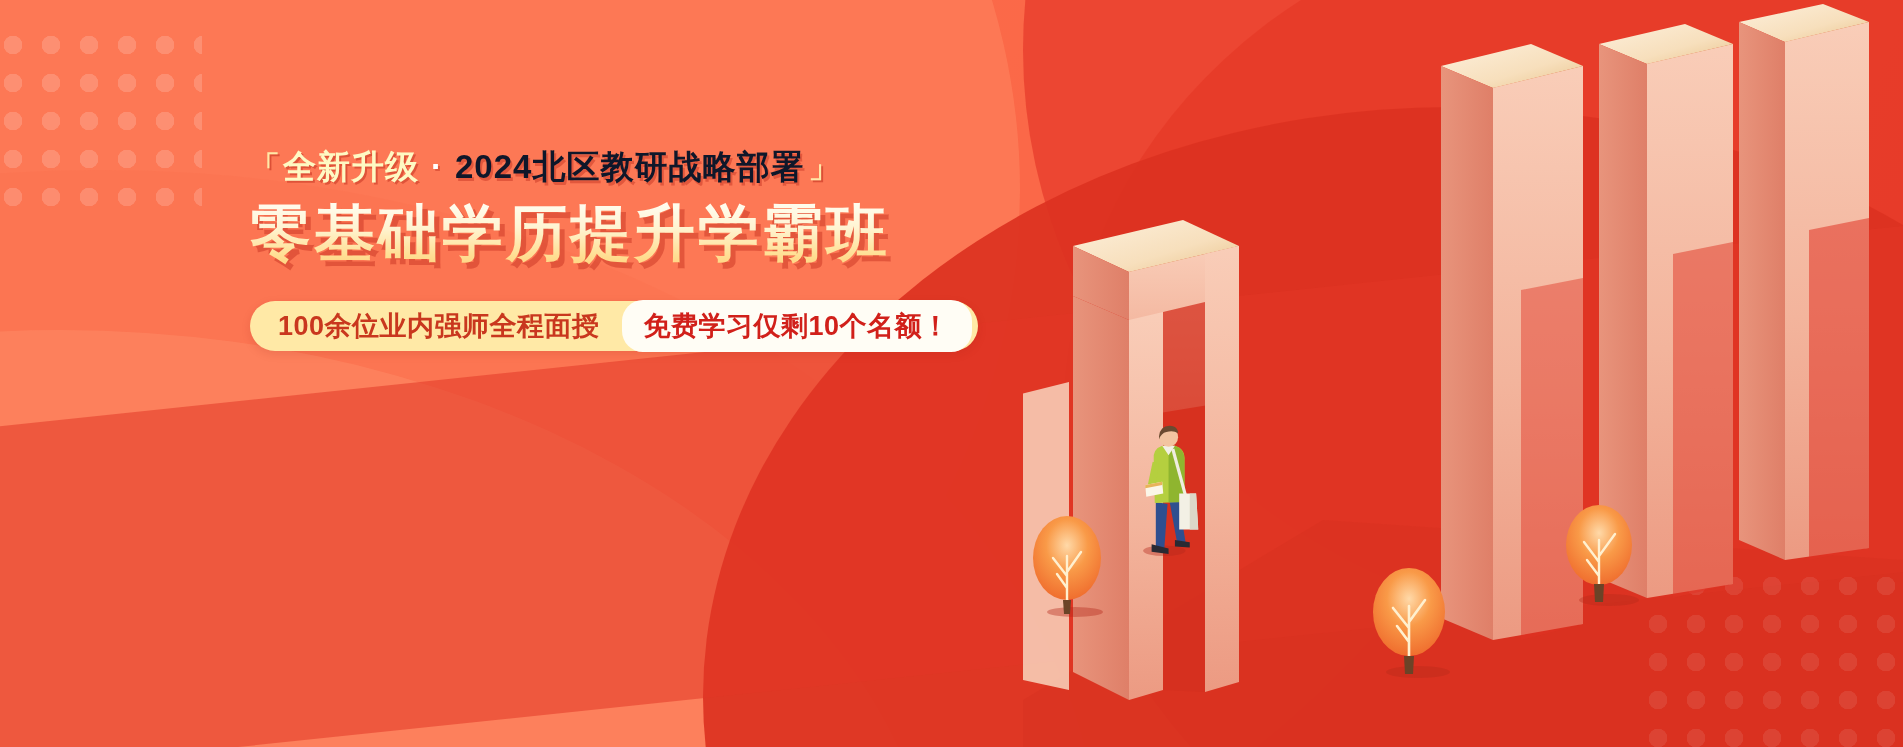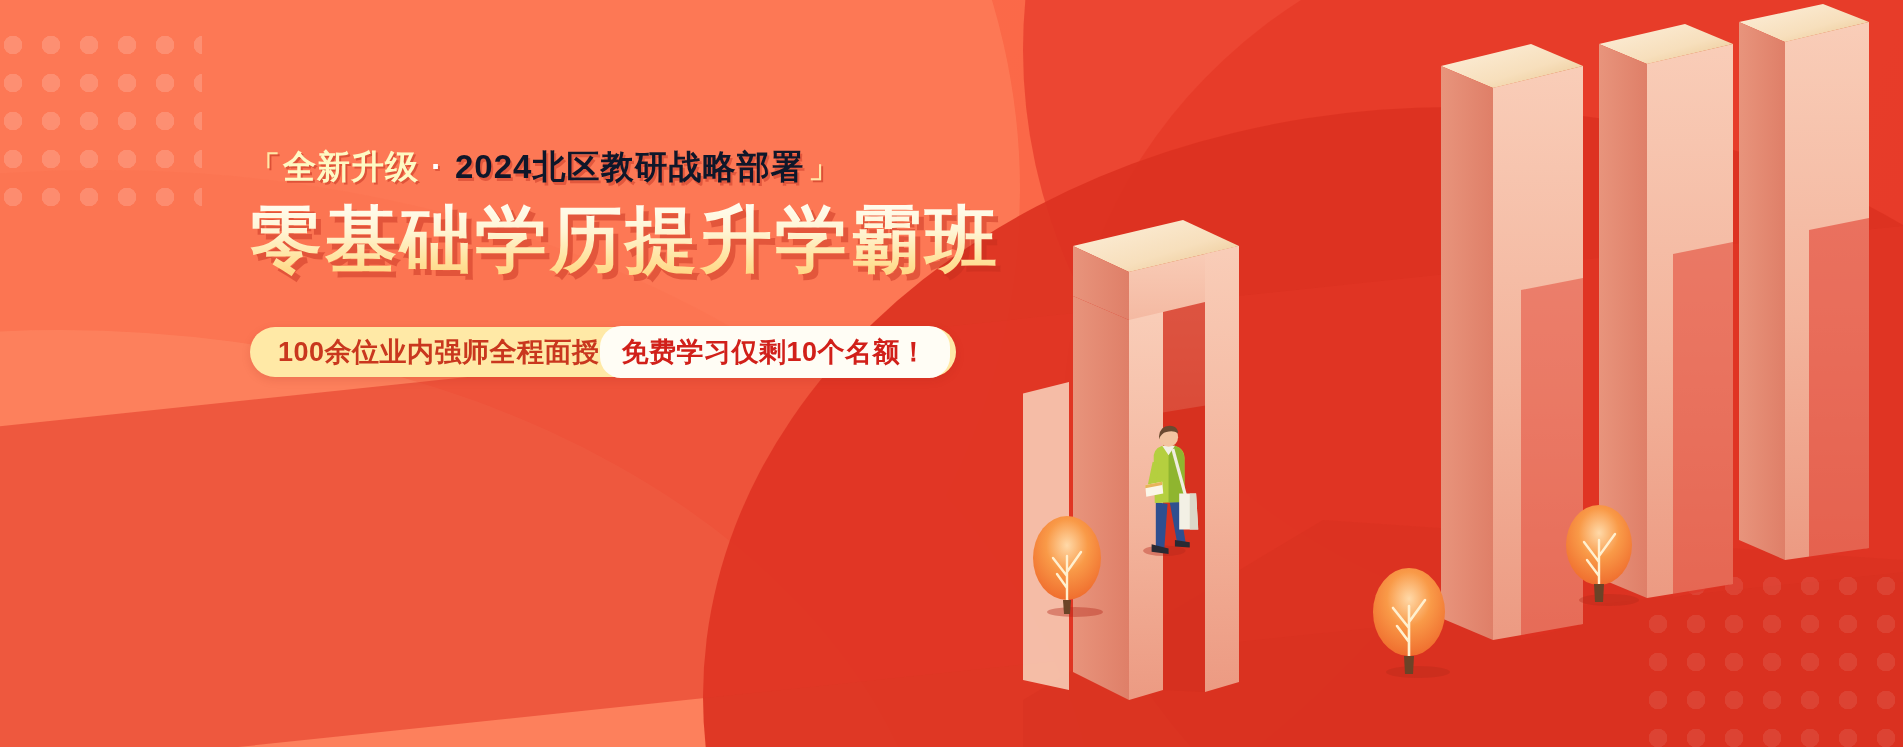--- a/index.html
+++ b/index.html
@@ -125,50 +125,51 @@
     color:#fff;
     margin:0 12px;
     text-shadow:2px 2px 0 rgba(193,46,30,.45);
   }
   .kicker .white {
     color:#0f172a;
     text-shadow:2px 3px 0 rgba(193,46,30,.45);
   }
 
   .headline {
-    font-size:72px;
+    font-size:61px;
     font-weight:900;
     line-height:1.08;
     letter-spacing:3px;
     white-space:nowrap;
     background:linear-gradient(180deg,#fffdf2 0%,#fff4d2 40%,#ffe199 78%,#ffd37e 100%);
     -webkit-background-clip:text;
     background-clip:text;
     color:transparent;
     -webkit-text-fill-color:transparent;
     filter:drop-shadow(5px 6px 0 rgba(196,44,28,.45));
-    margin-bottom:48px;
+    margin-bottom:34px;
   }
 
   .pill-row {
     position:relative;
     display:inline-flex;
     align-items:center;
     height:50px;
     background:#ffe9a6;
     border-radius:25px;
     padding:0 6px 0 28px;
     box-shadow:0 3px 10px rgba(150,30,18,.14);
   }
   .pill-left {
     font-size:27px;
     font-weight:700;
     color:#c9371e;
     letter-spacing:.5px;
     white-space:nowrap;
+    padding-right:22px;
   }
   .pill-right {
     display:inline-flex;
     align-items:center;
     height:52px;
     background:#fffdf5;
     border-radius:21px;
     padding:0 22px;
     font-size:27px;
     font-weight:800;

